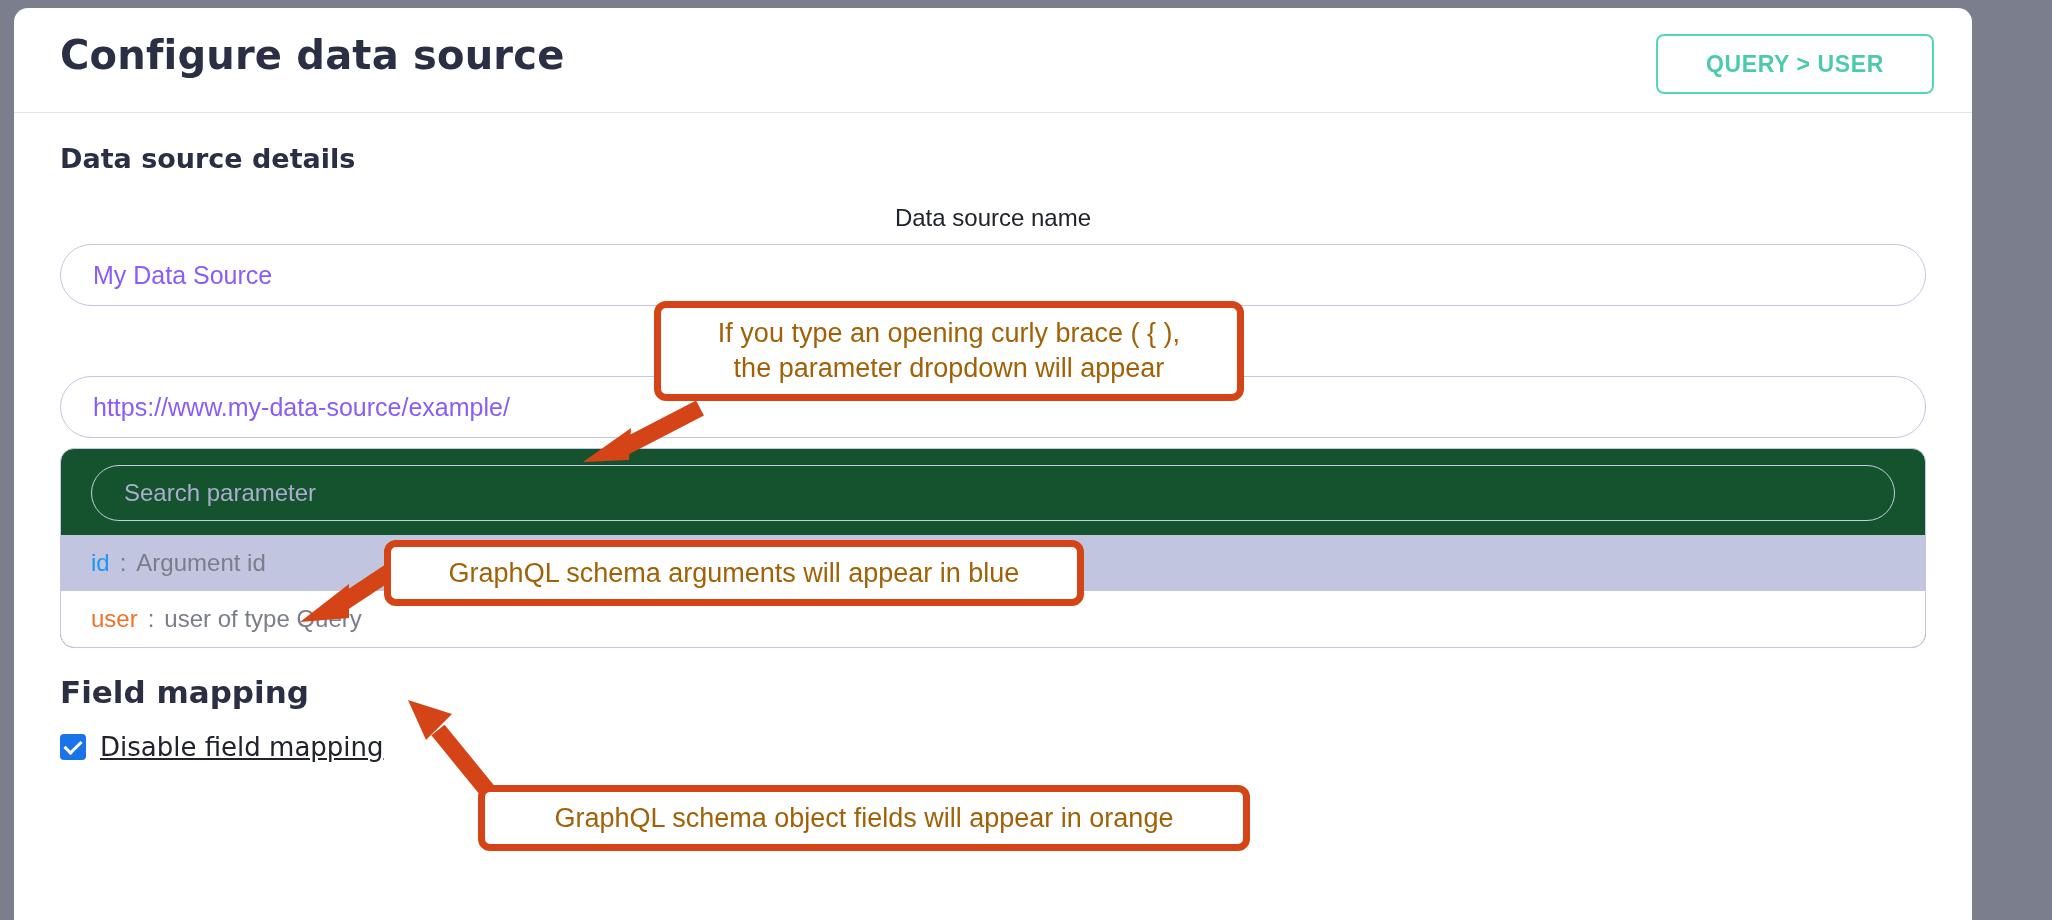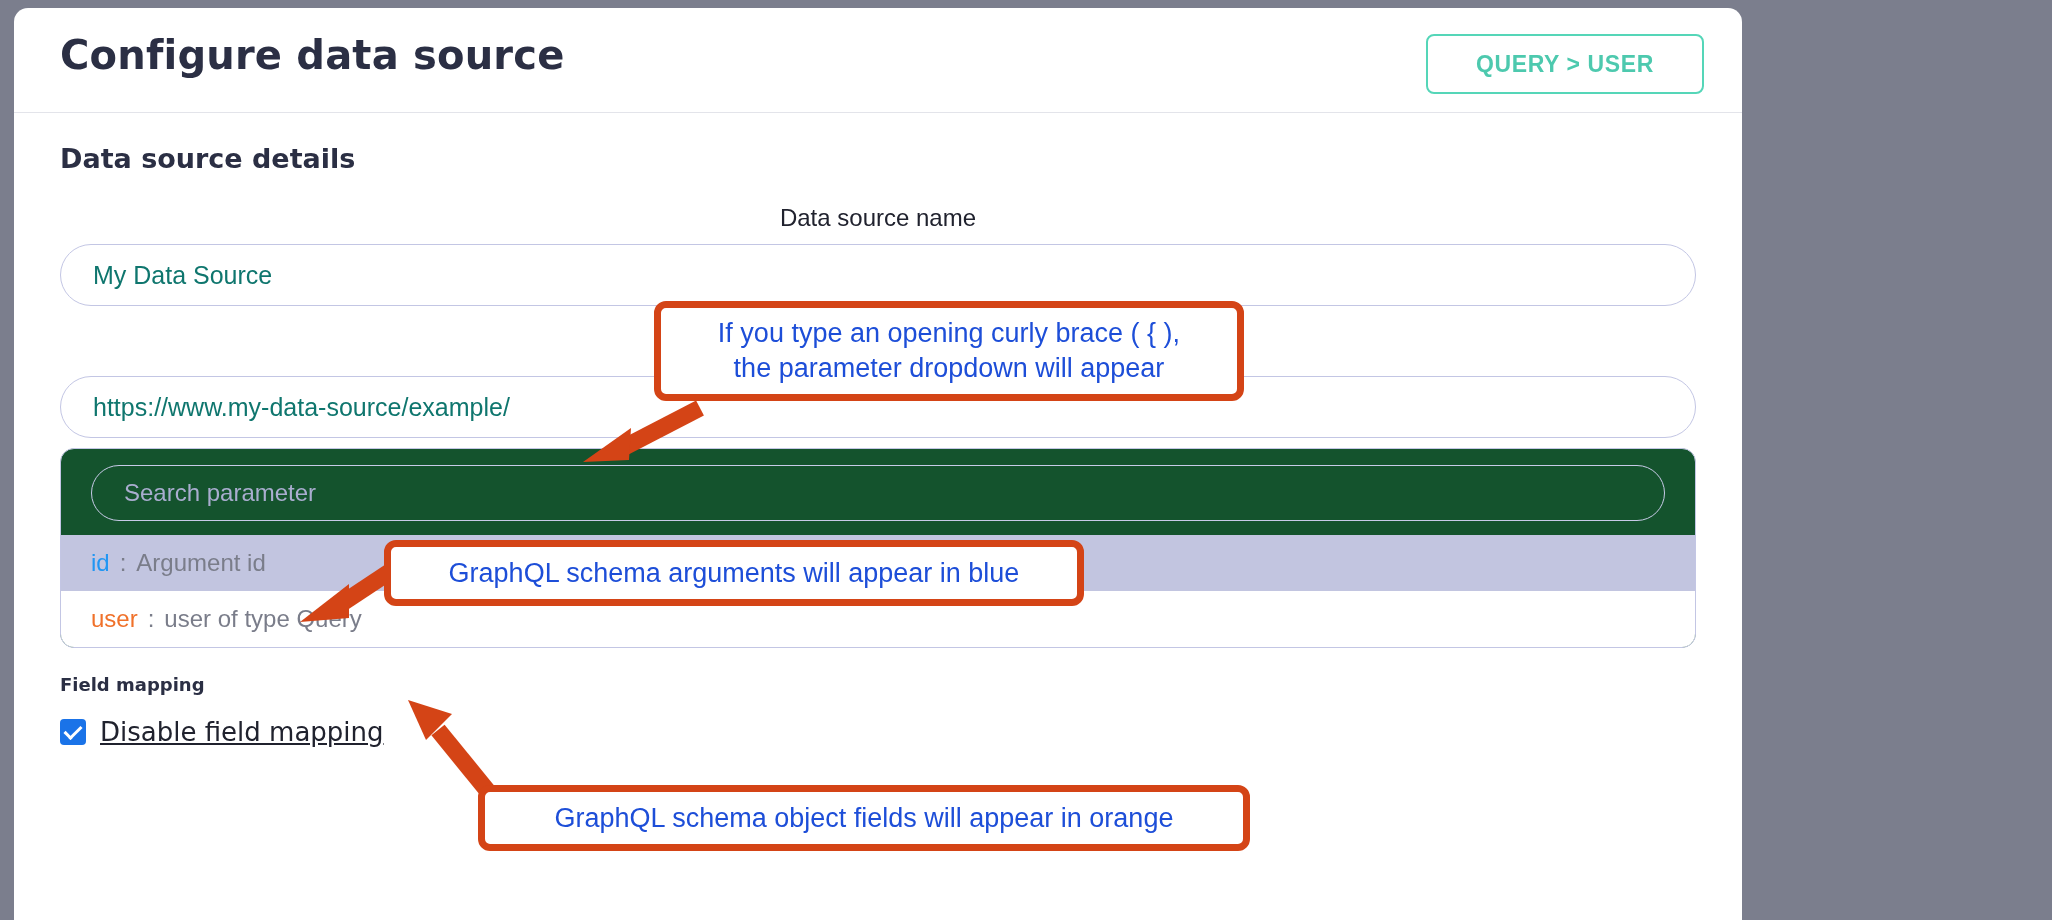--- a/index.html
+++ b/index.html
@@ -12,21 +12,21 @@
   #screen {
     position: relative;
     width: 2052px;
     height: 920px;
     background: #7b7e8d;
   }
   .card {
     position: absolute;
     left: 14px;
     top: 8px;
-    width: 1728px;
+    width: 1958px;
     height: 912px;
     background: #ffffff;
     border-radius: 14px 14px 0 0;
     overflow: hidden;
   }
 
   
   .header {
     position: relative;
     height: 105px;
@@ -81,21 +81,21 @@
   }
   .text-input {
     margin-top: 12px;
     height: 62px;
     border: 1.6px solid #c3c6e4;
     border-radius: 31px;
     display: flex;
     align-items: center;
     padding: 1px 32px;
     font-size: 25px;
-    color: #0f766e;
+    color: #8b5cf6;
     background: #fff;
   }
 
   
   .param-panel {
     margin-top: 10px;
     border: 1.6px solid #c3c6e4;
     border-radius: 14px;
     overflow: hidden;
     background: #14532d;
@@ -122,21 +122,21 @@
   }
   .param-row.selected { background: #c2c5e0; }
   .param-key { font-weight: 400; margin-right: 4px; }
   .param-key.arg { color: #2196f3; }
   .param-key.obj { color: #f0712a; }
   .param-colon { margin: 0 10px 0 6px; color: #7a7d8a; }
 
   
   .fm-heading {
     margin-top: 26px;
-    font-size: 18px;
+    font-size: 31px;
     font-weight: 700;
     color: #2b2f44;
     font-family: "DejaVu Sans", sans-serif;
   }
   .checkbox-row {
     margin-top: 22px;
     display: flex;
     align-items: center;
     gap: 14px;
   }
@@ -163,21 +163,21 @@
     font-family: "DejaVu Sans", sans-serif;
     text-decoration: underline;
   }
 
   
   .callout {
     position: absolute;
     background: #ffffff;
     border: 7px solid #d44416;
     border-radius: 12px;
-    color: #1d4ed8;
+    color: #a16207;
     font-family: "Liberation Sans", sans-serif;
     display: flex;
     align-items: center;
     justify-content: center;
     text-align: center;
     z-index: 40;
     line-height: 1.28;
   }
   #callout-1 { left: 654px; top: 301px; width: 590px; height: 100px; font-size: 27px; }
   #callout-2 { left: 384px; top: 540px; width: 700px; height: 66px; font-size: 27px; }

